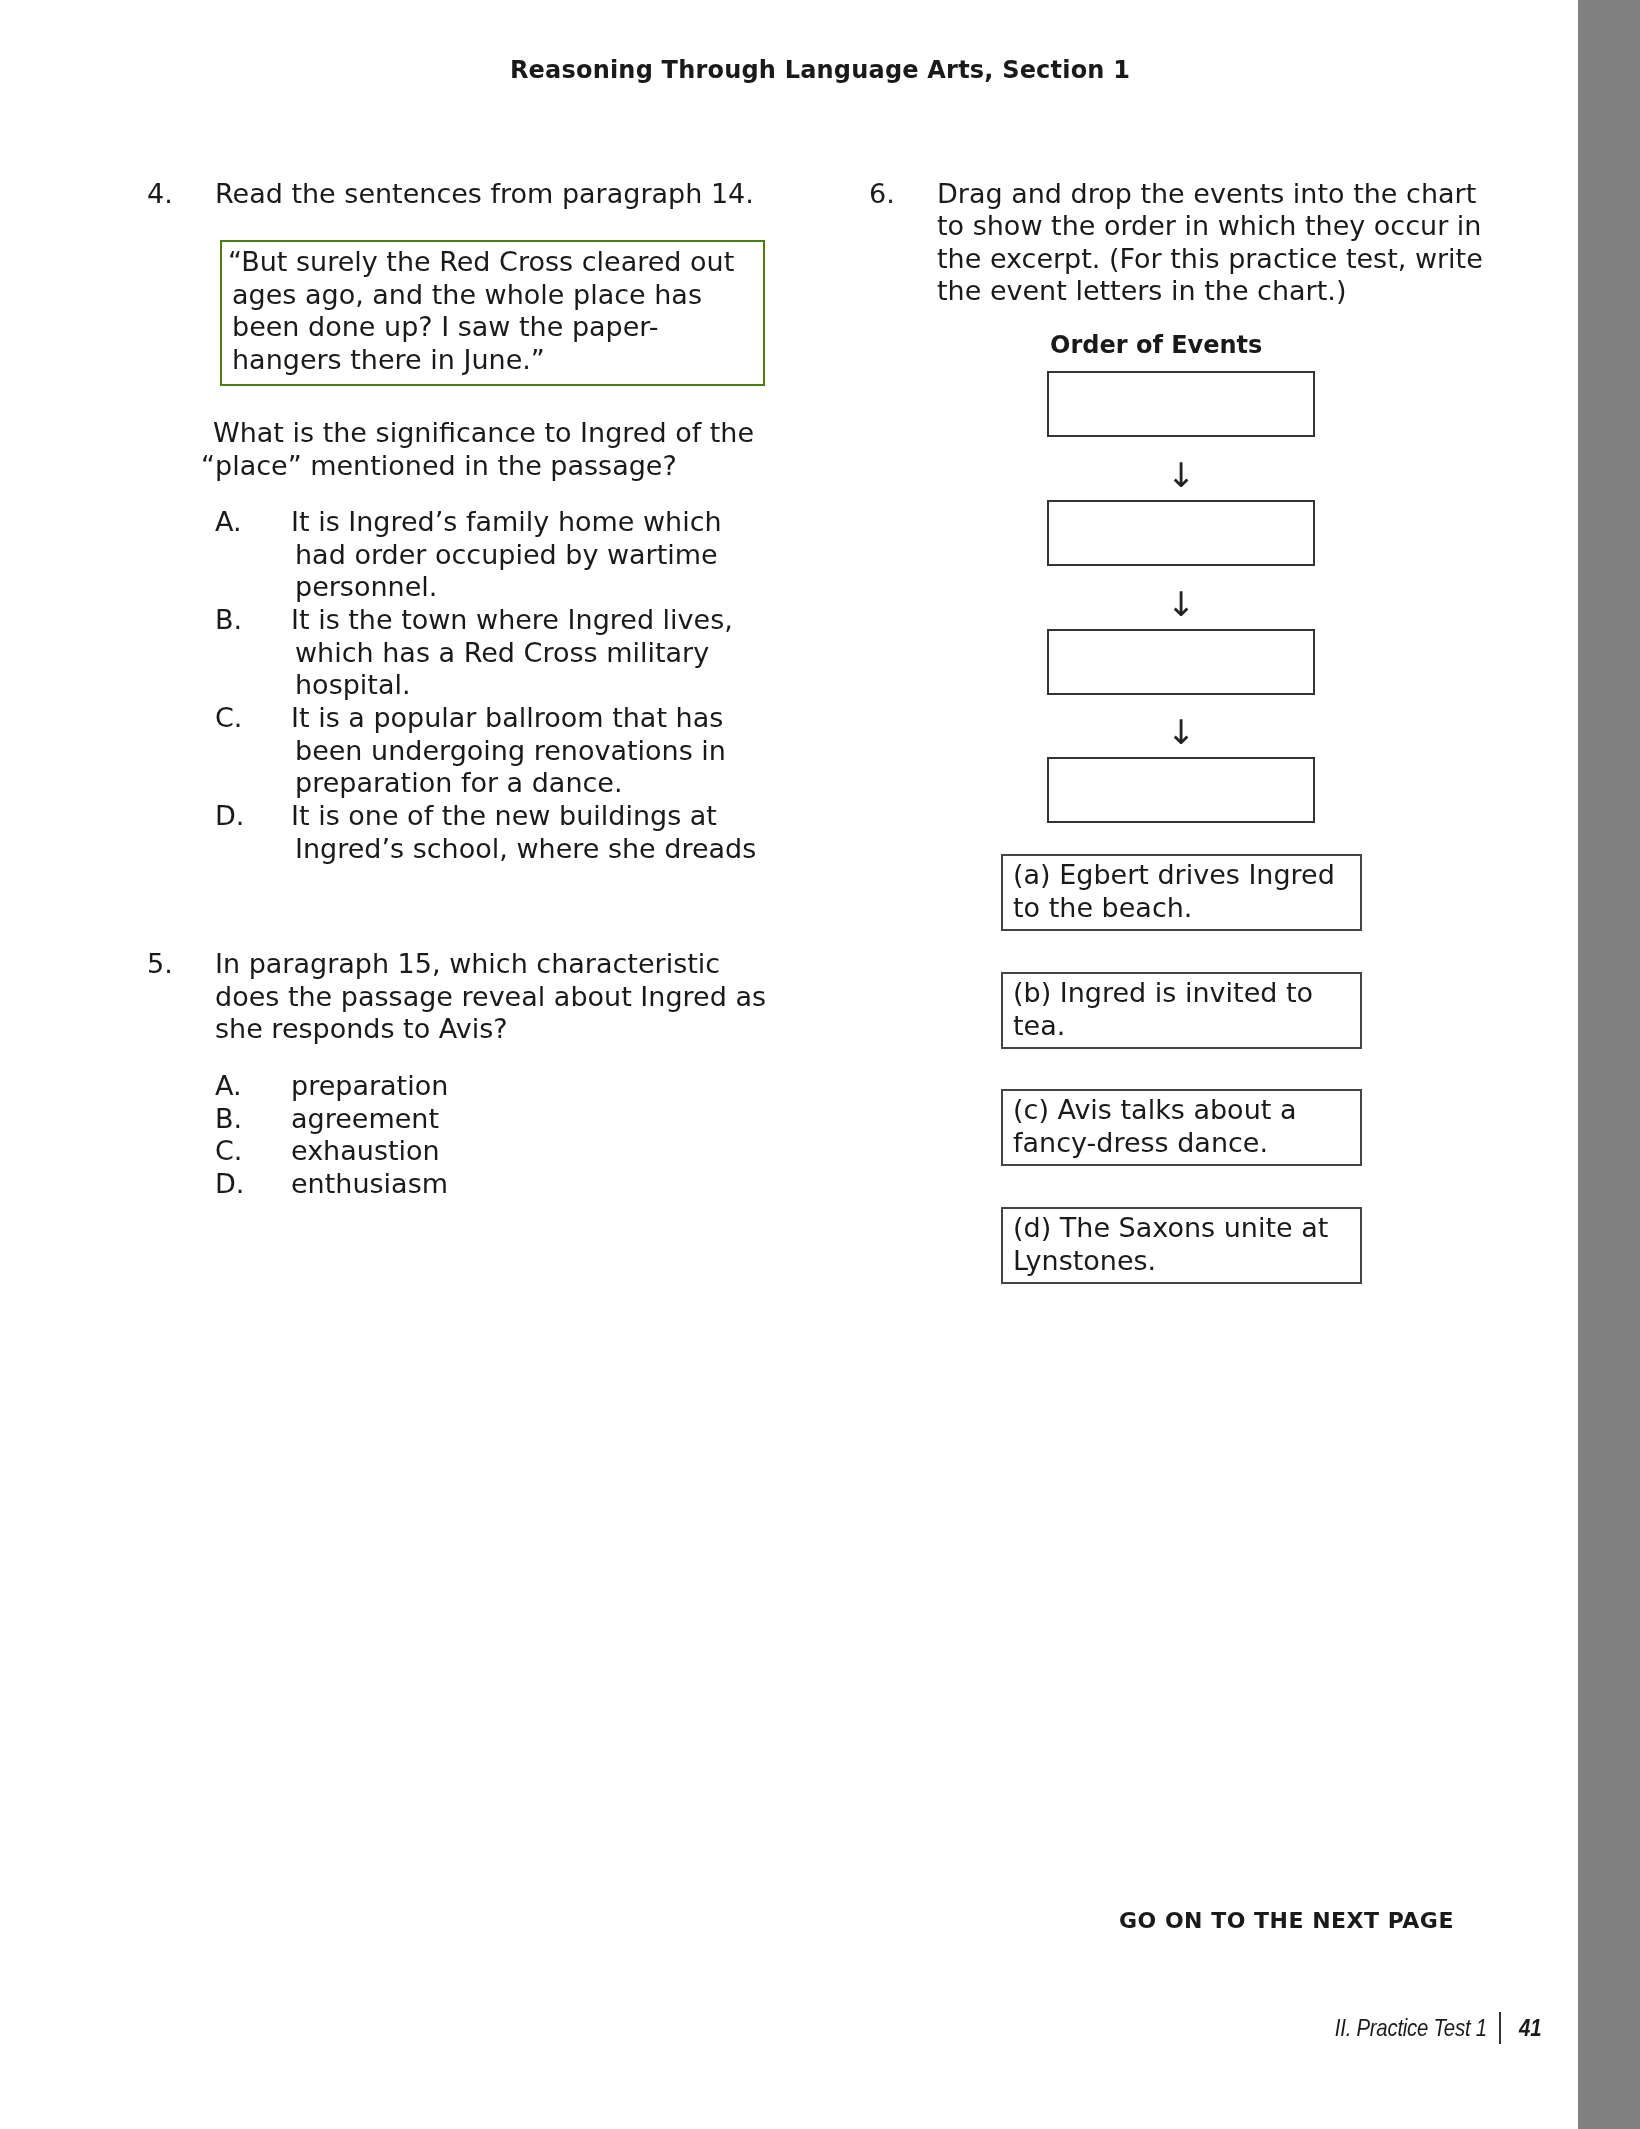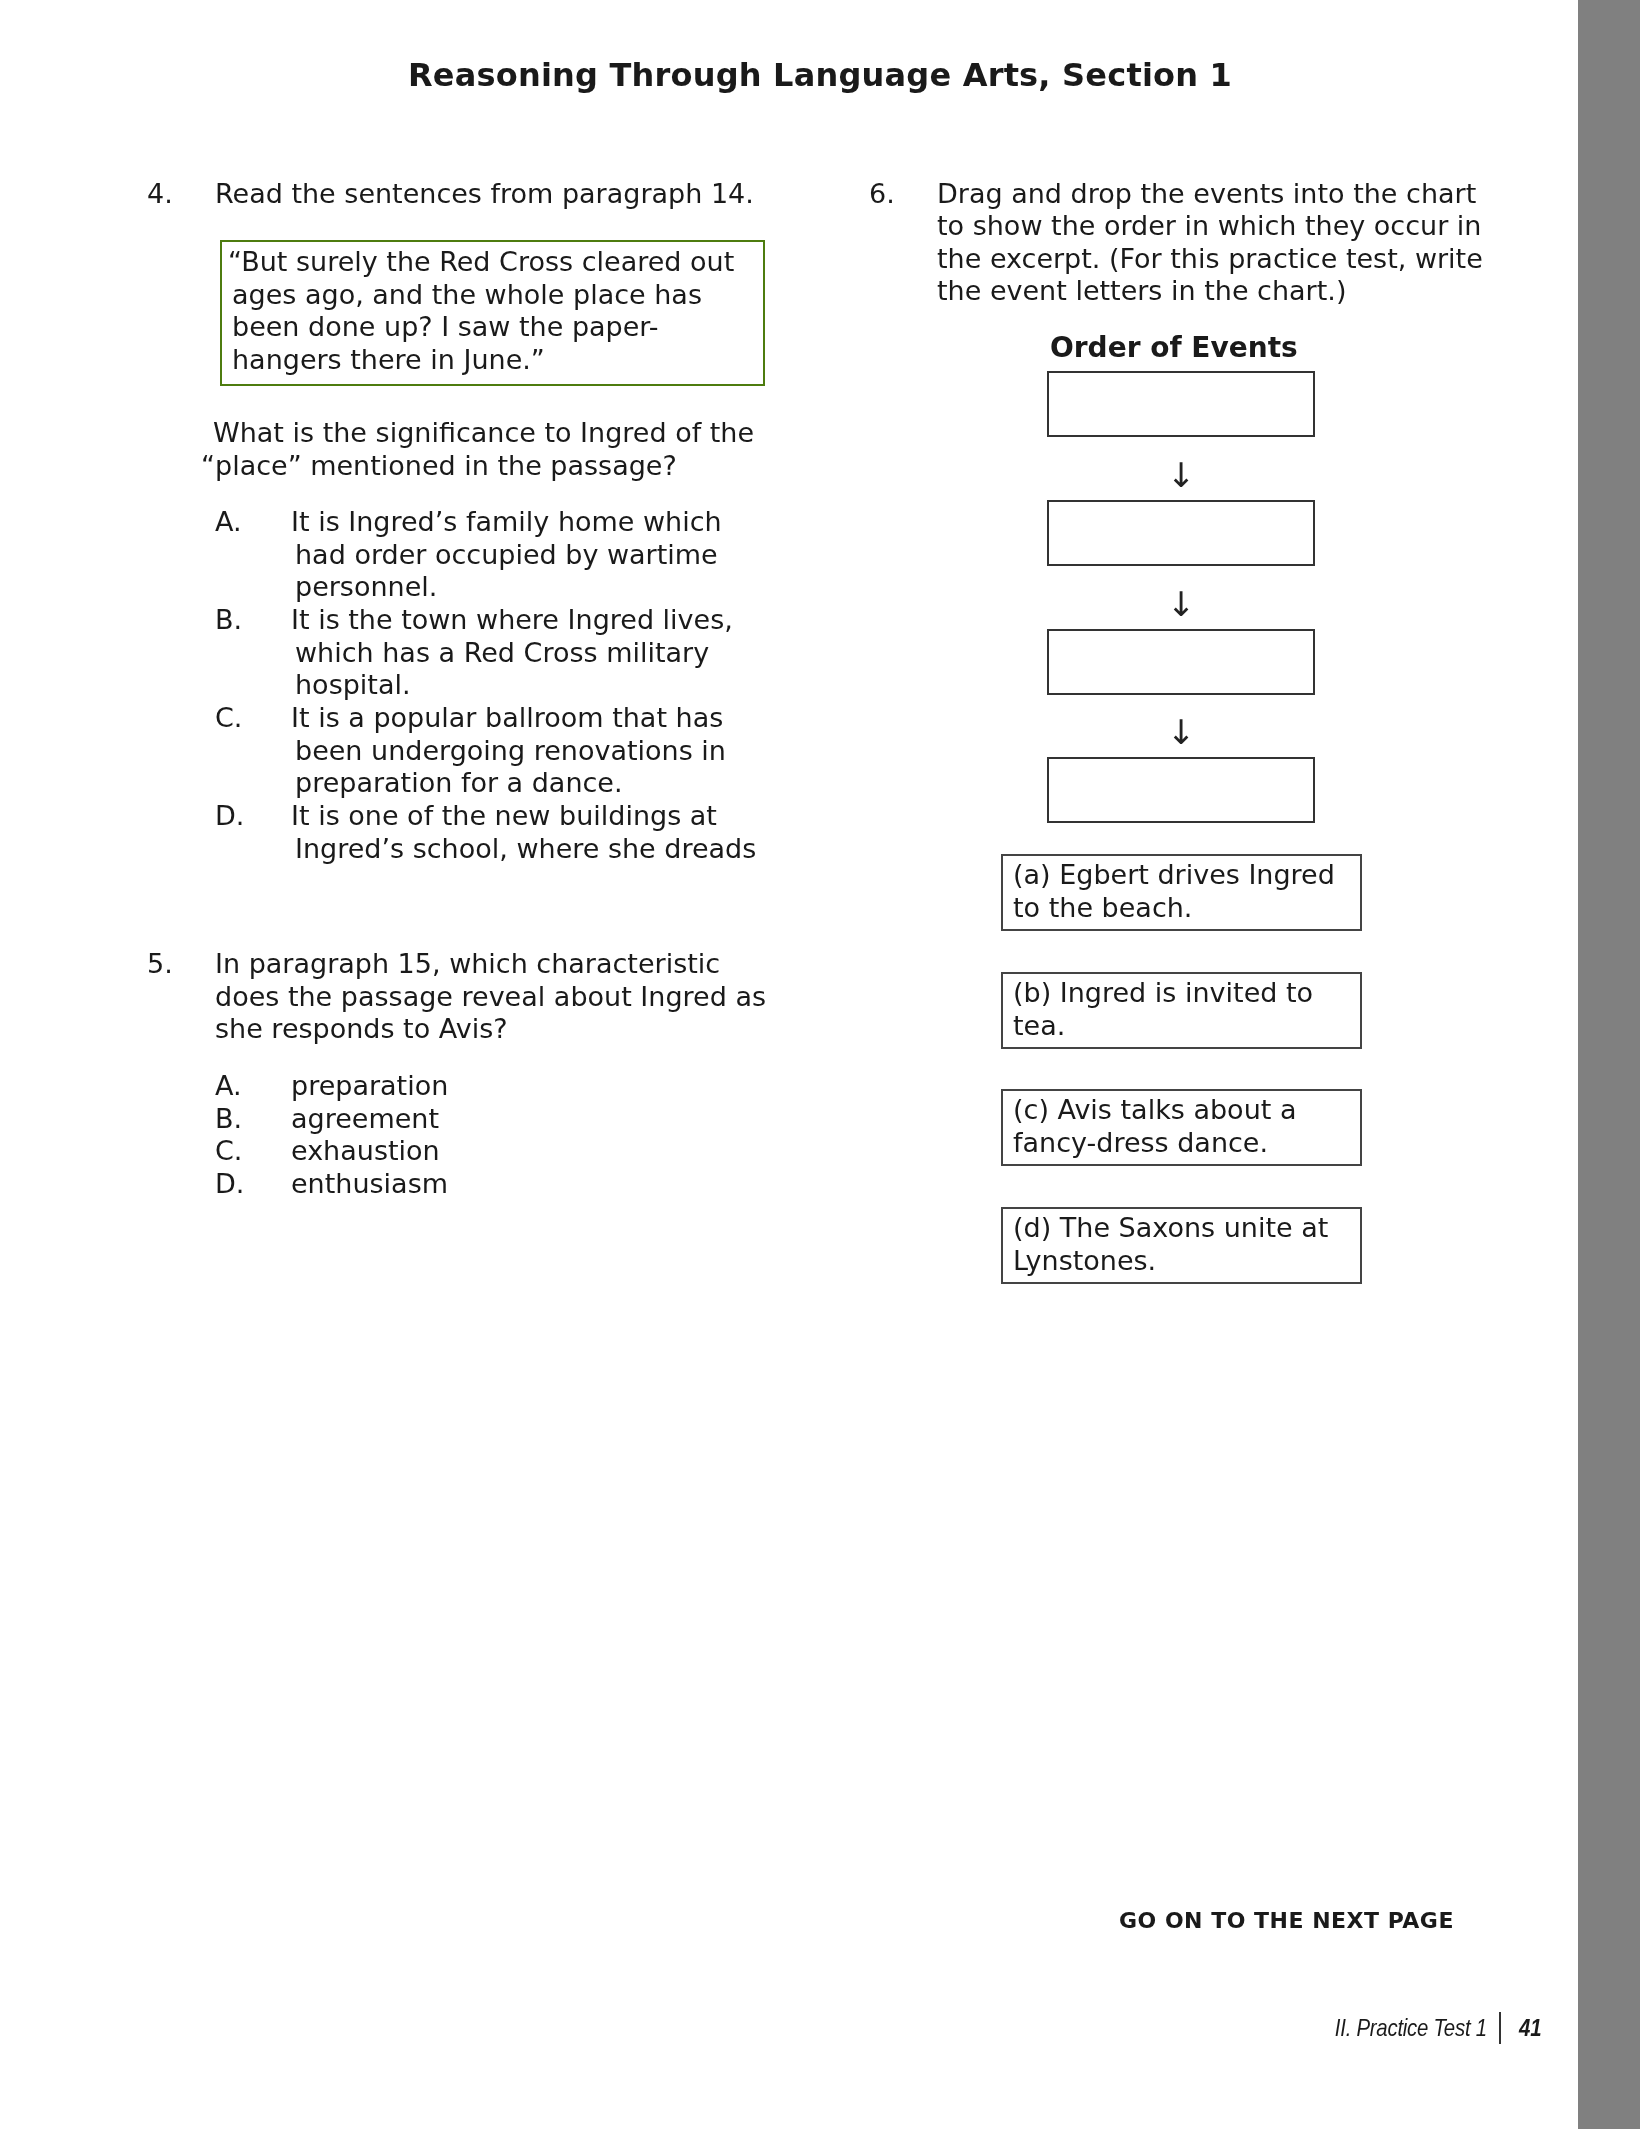--- a/index.html
+++ b/index.html
@@ -1,31 +1,31 @@
 <!DOCTYPE html>
 <html><head>
 <meta charset="utf-8">
 <style>
   html, body { margin:0; padding:0; }
   body { width:1640px; height:2129px; position:relative; background:#ffffff; color:#1a1a1a; overflow:hidden;
          font-family:"DejaVu Sans", sans-serif; }
   .abs { position:absolute; }
   .side-bar { position:absolute; left:1578px; top:0; width:62px; height:2129px; background:#808080; }
-  .title { position:absolute; left:0; width:1640px; top:56px; text-align:center; font-weight:bold; font-size:32px; letter-spacing:0.2px; }
+  .title { position:absolute; left:0; width:1640px; top:56px; text-align:center; font-weight:bold; font-size:24px; letter-spacing:0.2px; }
   .body-text { font-size:27px; line-height:32.6px; white-space:nowrap; }
   .qnum { position:absolute; font-size:27px; line-height:32.6px; }
   .quote-box { position:absolute; left:220px; top:240px; width:545px; height:146px; border:2px solid #4d7c0f; box-sizing:border-box;
                padding:4px 0 0 6px; }
   .quote-box .line { display:block; font-size:27px; line-height:32.6px; white-space:nowrap; }
   .opt { position:absolute; font-size:27px; line-height:32.6px; white-space:nowrap; }
   .opt .letter { position:absolute; left:0; top:0; }
   .opt .txt { position:absolute; left:76px; top:0; }
   .opt .txt span { display:block; }
   .opt .txt span.cont { padding-left:4px; }
-  .chart-title { position:absolute; left:1050px; top:331px; font-weight:bold; font-size:28px; white-space:nowrap; }
+  .chart-title { position:absolute; left:1050px; top:331px; font-weight:bold; font-size:24px; white-space:nowrap; }
   .slot { position:absolute; left:1047px; width:268px; height:66px; border:2px solid #333; box-sizing:border-box; background:#fff; }
   .arrow { position:absolute; left:1166px; width:30px; font-size:34px; line-height:40px; text-align:center; color:#222; }
   .event-box { position:absolute; left:1001px; width:361px; height:77px; border:2px solid #444; box-sizing:border-box;
                padding:3px 0 0 10px; font-size:27px; line-height:32.6px; white-space:nowrap; }
   .event-box span { display:block; }
   .go-on { position:absolute; left:1119px; top:1908px; font-weight:bold; font-size:22px; white-space:nowrap; letter-spacing:0.5px; }
   .footer { position:absolute; top:2012px; right:96px; font-family:"Liberation Sans", sans-serif; font-size:24px; white-space:nowrap;
             display:flex; align-items:center;font-style:italic; }
   .footer .section { transform:scaleX(0.85); transform-origin:right center; letter-spacing:-0.3px; }
   .footer .divider { display:inline-block; width:2px; height:32px; background:#333; margin:0 16px 0 12px; }

